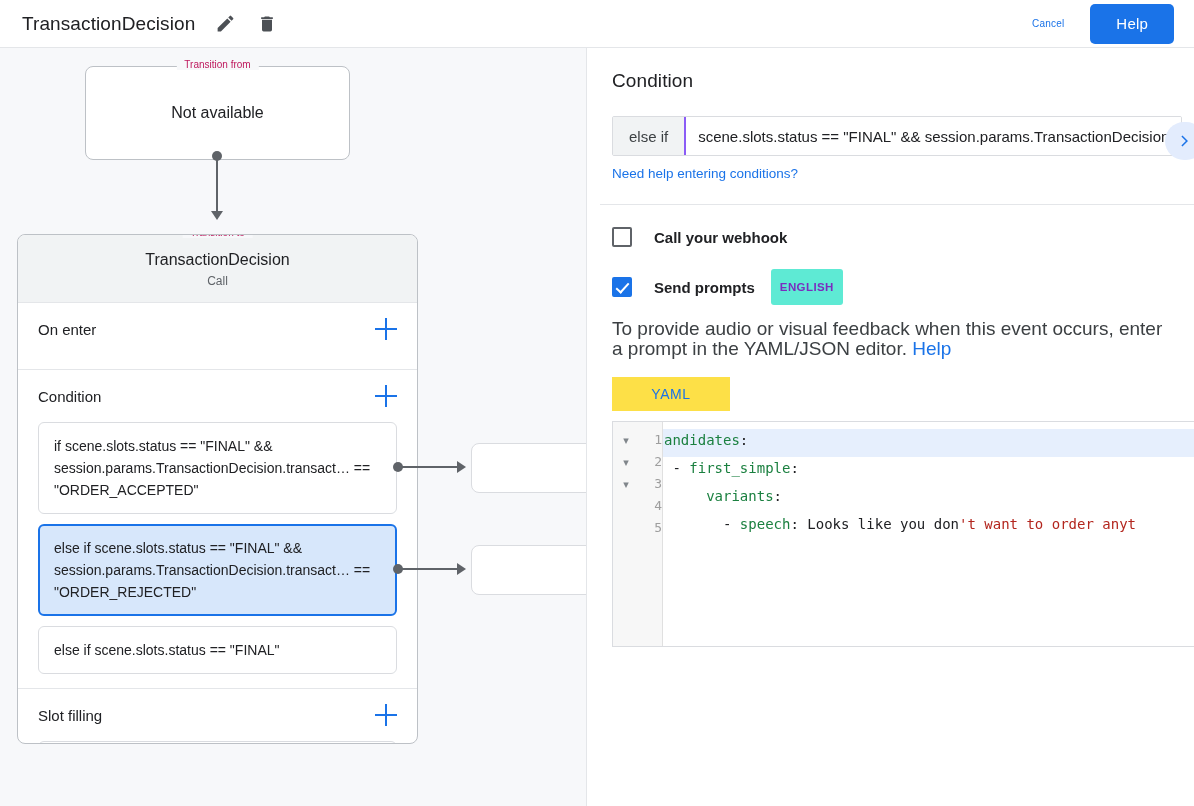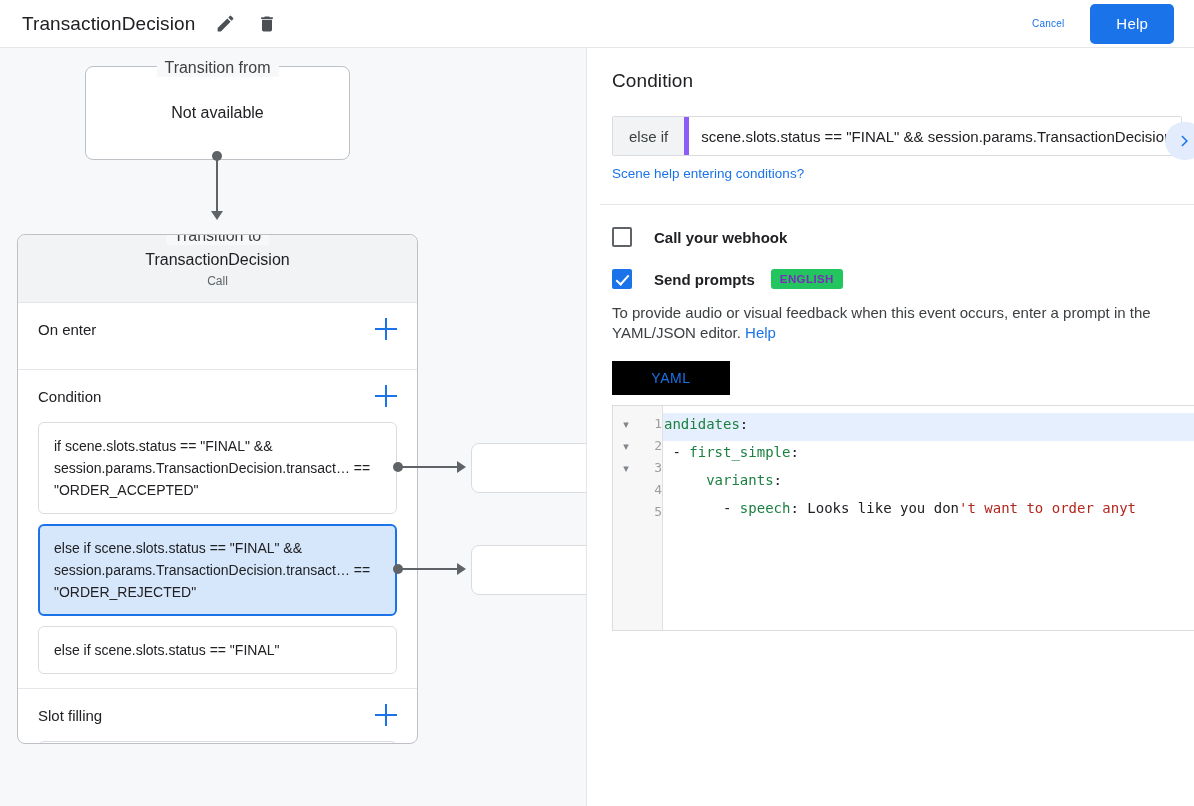--- a/index.html
+++ b/index.html
@@ -80,22 +80,22 @@
     border: 1px solid #bdc1c6;
     border-radius: 8px;
     background: #ffffff;
   }
   .node-legend {
     position: absolute;
     top: -8px; left: 50%;
     transform: translateX(-50%);
     background: #f7f8fa;
     padding: 0 8px;
-    font-size: 16px;
-    color: #404040;
+    font-size: 10px;
+    color: #be185d;
     white-space: nowrap;
   }
 
   #node-from { left: 85px; top: 18px; width: 265px; height: 94px; }
   #node-from .node-body {
     height: 100%;
     display: flex; align-items: center; justify-content: center;
     font-size: 16px; color: #202124;
   }
 
@@ -216,21 +216,21 @@
   .cond-row {
     display: flex;
     margin: 24px 12px 0 12px;
     border: 1px solid #dadce0;
     border-radius: 2px;
     height: 40px;
     overflow: hidden;
   }
   .cond-prefix {
     background: #f1f3f4;
-    border-right: 5px solid #8b5cf6;
+    border-right: 2px solid #8b5cf6;
     display: flex; align-items: center;
     padding: 0 16px;
     font-size: 15px; color: #3c4043;
     white-space: nowrap;
   }
   .cond-input {
     flex: 1;
     border: none; outline: none;
     font-family: "Liberation Sans", sans-serif;
     font-size: 15px; color: #202124;
@@ -278,49 +278,49 @@
     border-width: 0 2px 2px 0;
     transform: rotate(42deg);
   }
   .check-label {
     margin-left: 22px;
     font-size: 15px; color: #202124;
     font-weight: bold;
   }
   .lang-badge {
     margin-left: 16px;
-    background: #22c55e;
+    background: #5eead4;
     color: #7b2cbf;
     font-size: 11.5px;
     font-weight: bold;
     letter-spacing: .4px;
-    padding: 4px 9px;
+    padding: 12px 9px;
     border-radius: 3px;
   }
   .desc {
     margin: 14px 12px 4px 12px;
-    font-size: 15px; color: #3c4043;
+    font-size: 19px; color: #3c4043;
     line-height: 20px;
     max-width: 565px;
   }
   .desc a { color: #1a73e8; text-decoration: none; cursor: pointer; }
 
   .editor-tabs {
     display: flex;
     margin: 18px 0 0 12px;
   }
   .etab {
     width: 118px; height: 34px;
     display: flex; align-items: center; justify-content: center;
     font-size: 14px; color: #5f6368;
     letter-spacing: .6px;
     cursor: pointer;
   }
   .etab.active {
-    background: #000000;
+    background: #fde047;
     color: #1a73e8;
     font-weight: 500;
     text-align: center;
   }
 
   .editor {
     margin: 10px 0 0 12px;
     width: 582px; height: 226px;
     border: 1px solid #dadce0;
     border-right: none;
@@ -462,21 +462,21 @@
       <svg width="18" height="18" viewBox="0 0 24 24">
         <path fill="#1a73e8" d="M8.6 4.6 16 12l-7.4 7.4L7.2 18l6-6-6-6z"></path>
       </svg>
     </div>
 
     <div class="cond-row">
       <div class="cond-prefix">else if</div>
       <input class="cond-input" type="text" value="scene.slots.status == &quot;FINAL&quot; &amp;&amp; session.params.TransactionDecision." style="">
     </div>
 
-    <a class="help-link">Scene help entering conditions?</a>
+    <a class="help-link">Need help entering conditions?</a>
 
     <div class="panel-divider" style="margin-top:22px;"></div>
 
 
     <div class="check-row">
       <span class="cbox"></span>
       <span class="check-label">Call your webhook</span>
     </div>
 
     <div class="check-row">

